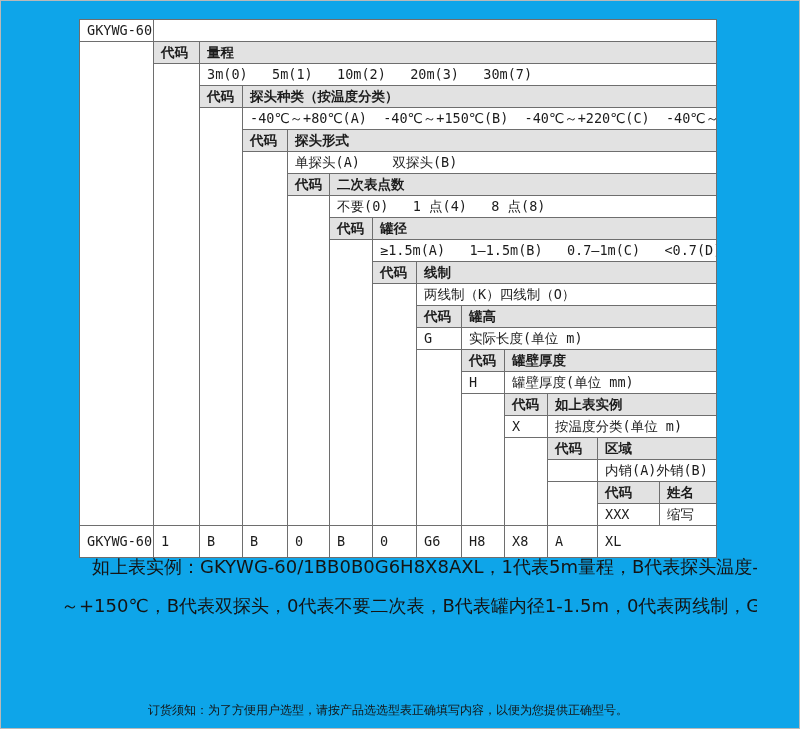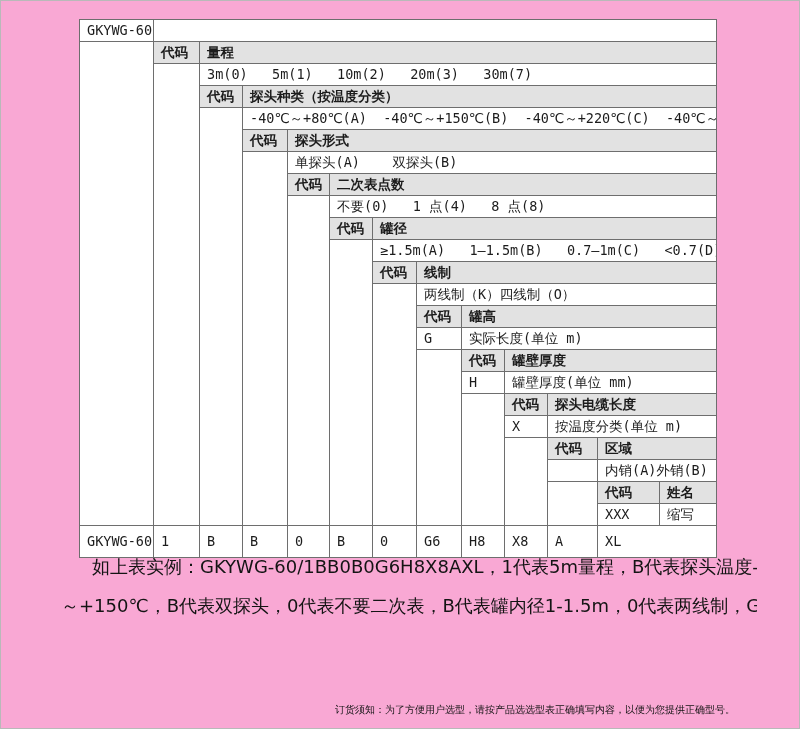--- a/index.html
+++ b/index.html
@@ -1,20 +1,20 @@
 <!DOCTYPE html>
 <html style="--line: #6e6e6e; --hdr: #e2e2e2;"><head>
 <meta charset="utf-8">
 <style>
   html,body { margin:0; padding:0; background:#ffffff; }
   .page {
     position:relative;
     width:800px; height:729px;
     box-sizing:border-box;
-    background:#f9a8d4;
+    background:#0ea5e9;
     border:1px solid #b9b9b9;
     font-family:"DejaVu Sans","Liberation Sans",sans-serif;
     color:#1e1e1e;
     overflow:hidden;
   }
 
   
   table.sel {
     position:absolute; left:78px; top:18px;
     border-collapse:collapse; table-layout:fixed;
@@ -40,22 +40,22 @@
     position:absolute; left:60px; top:546px; width:696px;
     font-size:18px; line-height:39px;
     color:#141414;
   }
   .example-text .ln { height:39px; white-space:pre; overflow:hidden; }
   .example-text .ln.first { padding-left:31px; }
 
   
   .notice {
     position:absolute; left:40px; right:64px; top:699px;
-    text-align:right;
-    font-size:10px; line-height:20px;
+    text-align:center;
+    font-size:12px; line-height:20px;
     color:#141414;
     white-space:pre; overflow:hidden;
   }
 </style>
 </head>
 <body>
 
 <div class="page">
 
   <table class="sel">
@@ -141,21 +141,21 @@
         <td class="hdr">代码</td>
         <td colspan="4" class="hdr">罐壁厚度</td>
       </tr>
       <tr>
         <td>H</td>
         <td colspan="4">罐壁厚度(单位 mm)</td>
       </tr>
       <tr>
         <td rowspan="6" class="stair"></td>
         <td class="hdr">代码</td>
-        <td colspan="3" class="hdr">探头电缆长度</td>
+        <td colspan="3" class="hdr">如上表实例</td>
       </tr>
       <tr>
         <td>X</td>
         <td colspan="3">按温度分类(单位 m)</td>
       </tr>
       <tr>
         <td rowspan="4" class="stair"></td>
         <td class="hdr">代码</td>
         <td colspan="2" class="hdr">区域</td>
       </tr>

